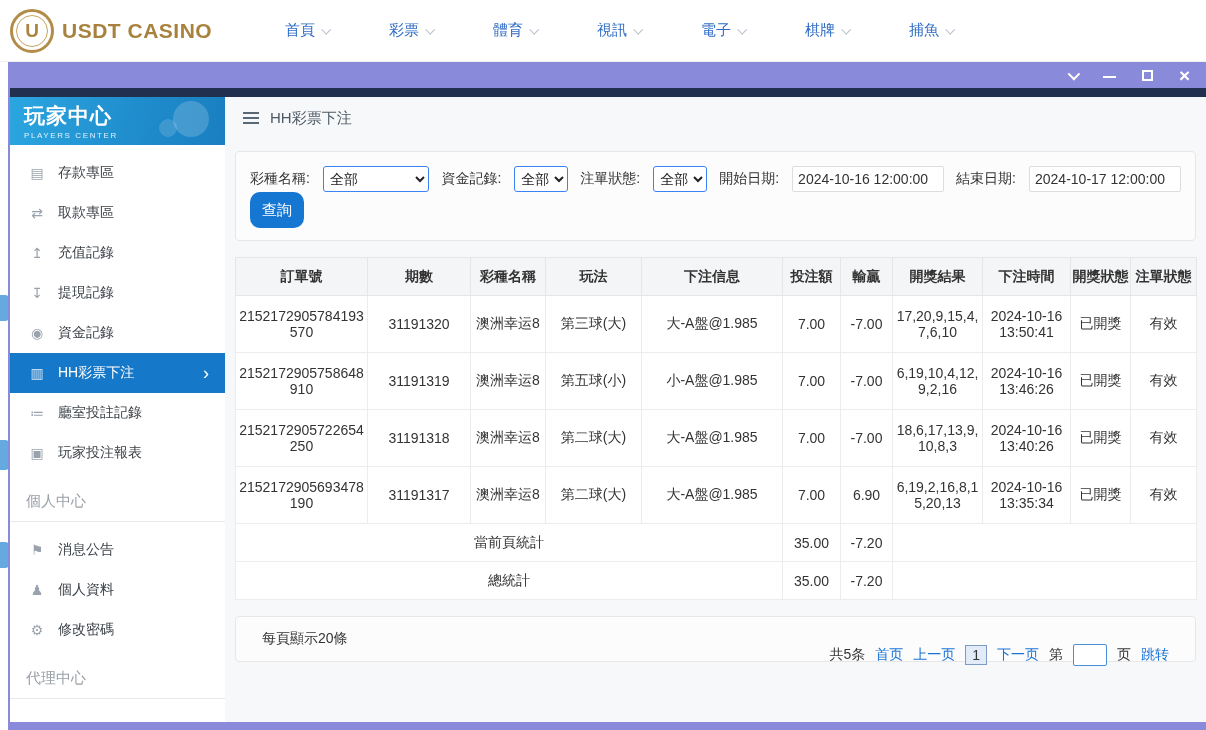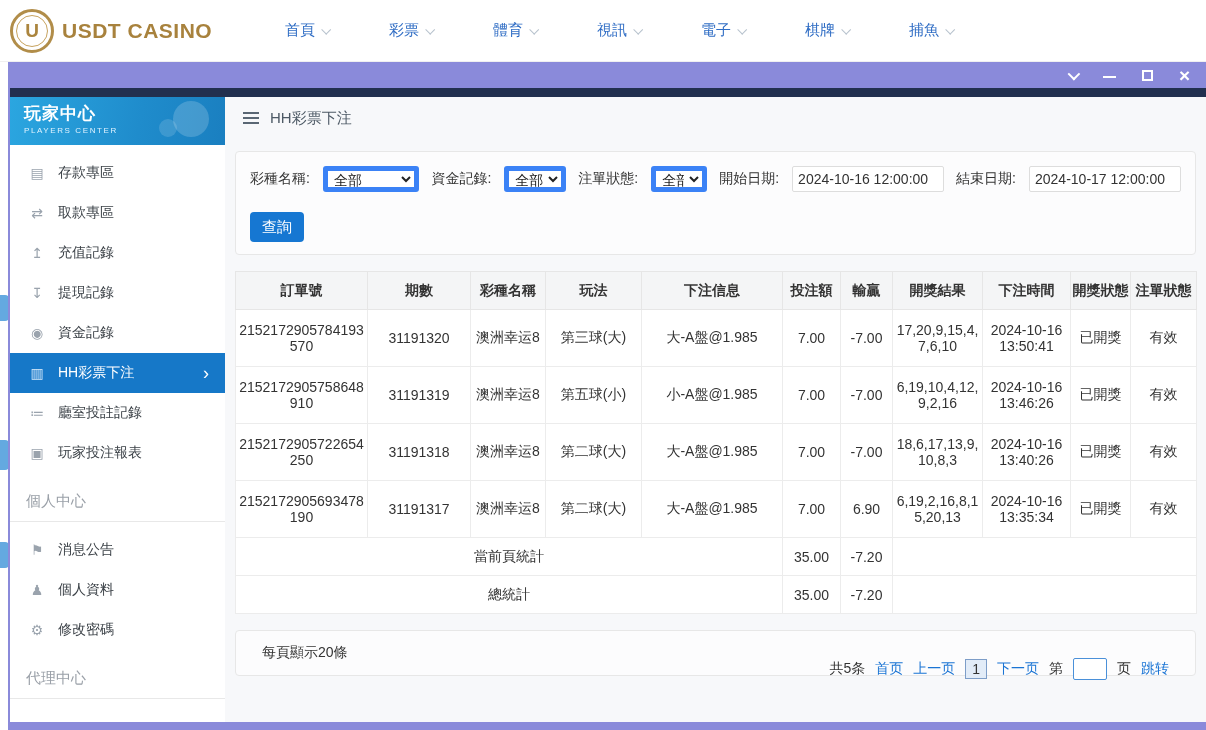--- a/index.html
+++ b/index.html
@@ -39,21 +39,21 @@
   .win-body { display:flex; height:625px; margin-left:2px; width:1196px; }
 
   
   .sidebar { width:215px; background:#fff; overflow:hidden; }
   .sb-header { height:48px; background:linear-gradient(100deg,#2ba6e0 0%,#1f8ccc 60%,#1a7fc0 100%);
     position:relative; overflow:hidden; padding:5px 0 0 14px; }
   .sb-header::before { content:""; position:absolute; right:16px; top:4px; width:36px; height:36px;
     border-radius:50%; background:rgba(255,255,255,.18); }
   .sb-header::after { content:""; position:absolute; right:48px; top:22px; width:18px; height:18px;
     border-radius:50%; background:rgba(255,255,255,.14); }
-  .sb-title { color:#fff; font-size:17px; font-weight:bold; letter-spacing:1px; }
+  .sb-title { color:#fff; font-size:21px; font-weight:bold; letter-spacing:1px; }
   .sb-sub { color:#dff2ff; font-size:8px; letter-spacing:1.6px; margin-top:1px; }
   .sb-section { margin-top:6px; padding:13px 16px 10px; font-size:15px; color:#9aa0a8;
     border-bottom:1px solid #e8e8e8; }
   .sb-menu { padding-top:8px; }
   .sb-item { height:40px; display:flex; align-items:center; padding-left:18px; gap:12px;
     font-size:14px; color:#3c4248; cursor:pointer; }
   .sb-item .ico { width:18px; text-align:center; color:#9aa3ad; font-size:14px; }
   .sb-item.active { background:#1678c8; color:#fff; }
   .sb-item.active .ico { color:#d4e8f9; }
   .sb-item .arrow { display:none; }
@@ -65,27 +65,27 @@
   .breadcrumb { height:42px; display:flex; align-items:center; gap:11px; padding-left:18px;
     color:#4e5a66; font-size:15px; }
   .hamburger { width:16px; height:12px; border-top:2px solid #5a6774; border-bottom:2px solid #5a6774;
     position:relative; }
   .hamburger::after { content:""; position:absolute; left:0; right:0; top:3px; height:2px; background:#5a6774; }
 
   .filter-panel { margin:12px 10px 0; border:1px solid #e7e7e7; background:#fcfcfd;
     border-radius:4px; padding:14px 14px 12px; }
   .filter-row { display:flex; align-items:center; gap:12px; font-size:14px; color:#333; white-space:nowrap; }
   .filter-row label { margin-right:1px; }
-  .filter-row select { height:26px; border:5px solid #3b82f6; border-radius:3px; background:#fff;
+  .filter-row select { height:26px; border:1px solid #3b82f6; border-radius:3px; background:#fff;
     font-size:14px; color:#222; padding:0 2px; font-family:inherit; }
   .sel-lottery { width:140px; } .sel-draw { width:66px; } .sel-order { width:56px; }
   .filter-row input[type=text] { height:26px; width:152px; border:1px solid #ddd; border-radius:2px;
     padding:0 5px; font-size:14px; color:#333; font-family:inherit; background:#fff; }
-  .btn-query { margin-top:20px; width:54px; height:30px; background:#1677d2; color:#fff;
-    border:none; border-radius:4px; font-size:15px; cursor:pointer; font-family:inherit; }
+  .btn-query { margin-top:0; width:54px; height:36px; background:#1677d2; color:#fff;
+    border:none; border-radius:10px; font-size:15px; cursor:pointer; font-family:inherit; }
 
   .table-wrap { margin:16px 10px 6px; background:#fff; }
   table.data { width:961px; table-layout:fixed; border-collapse:collapse; font-size:14px; color:#333; }
   table.data th { background:#f4f5f6; height:38px; font-weight:bold; border:1px solid #e6e6e6;
     padding:0 1px; }
   table.data td { border:1px solid #ececec; text-align:center; padding:4px 3px;
     word-break:break-all; background:#fff; }
   tr.data-row td { height:57px; }
   tr.summary-row td { height:38px; word-break:keep-all; }
 

